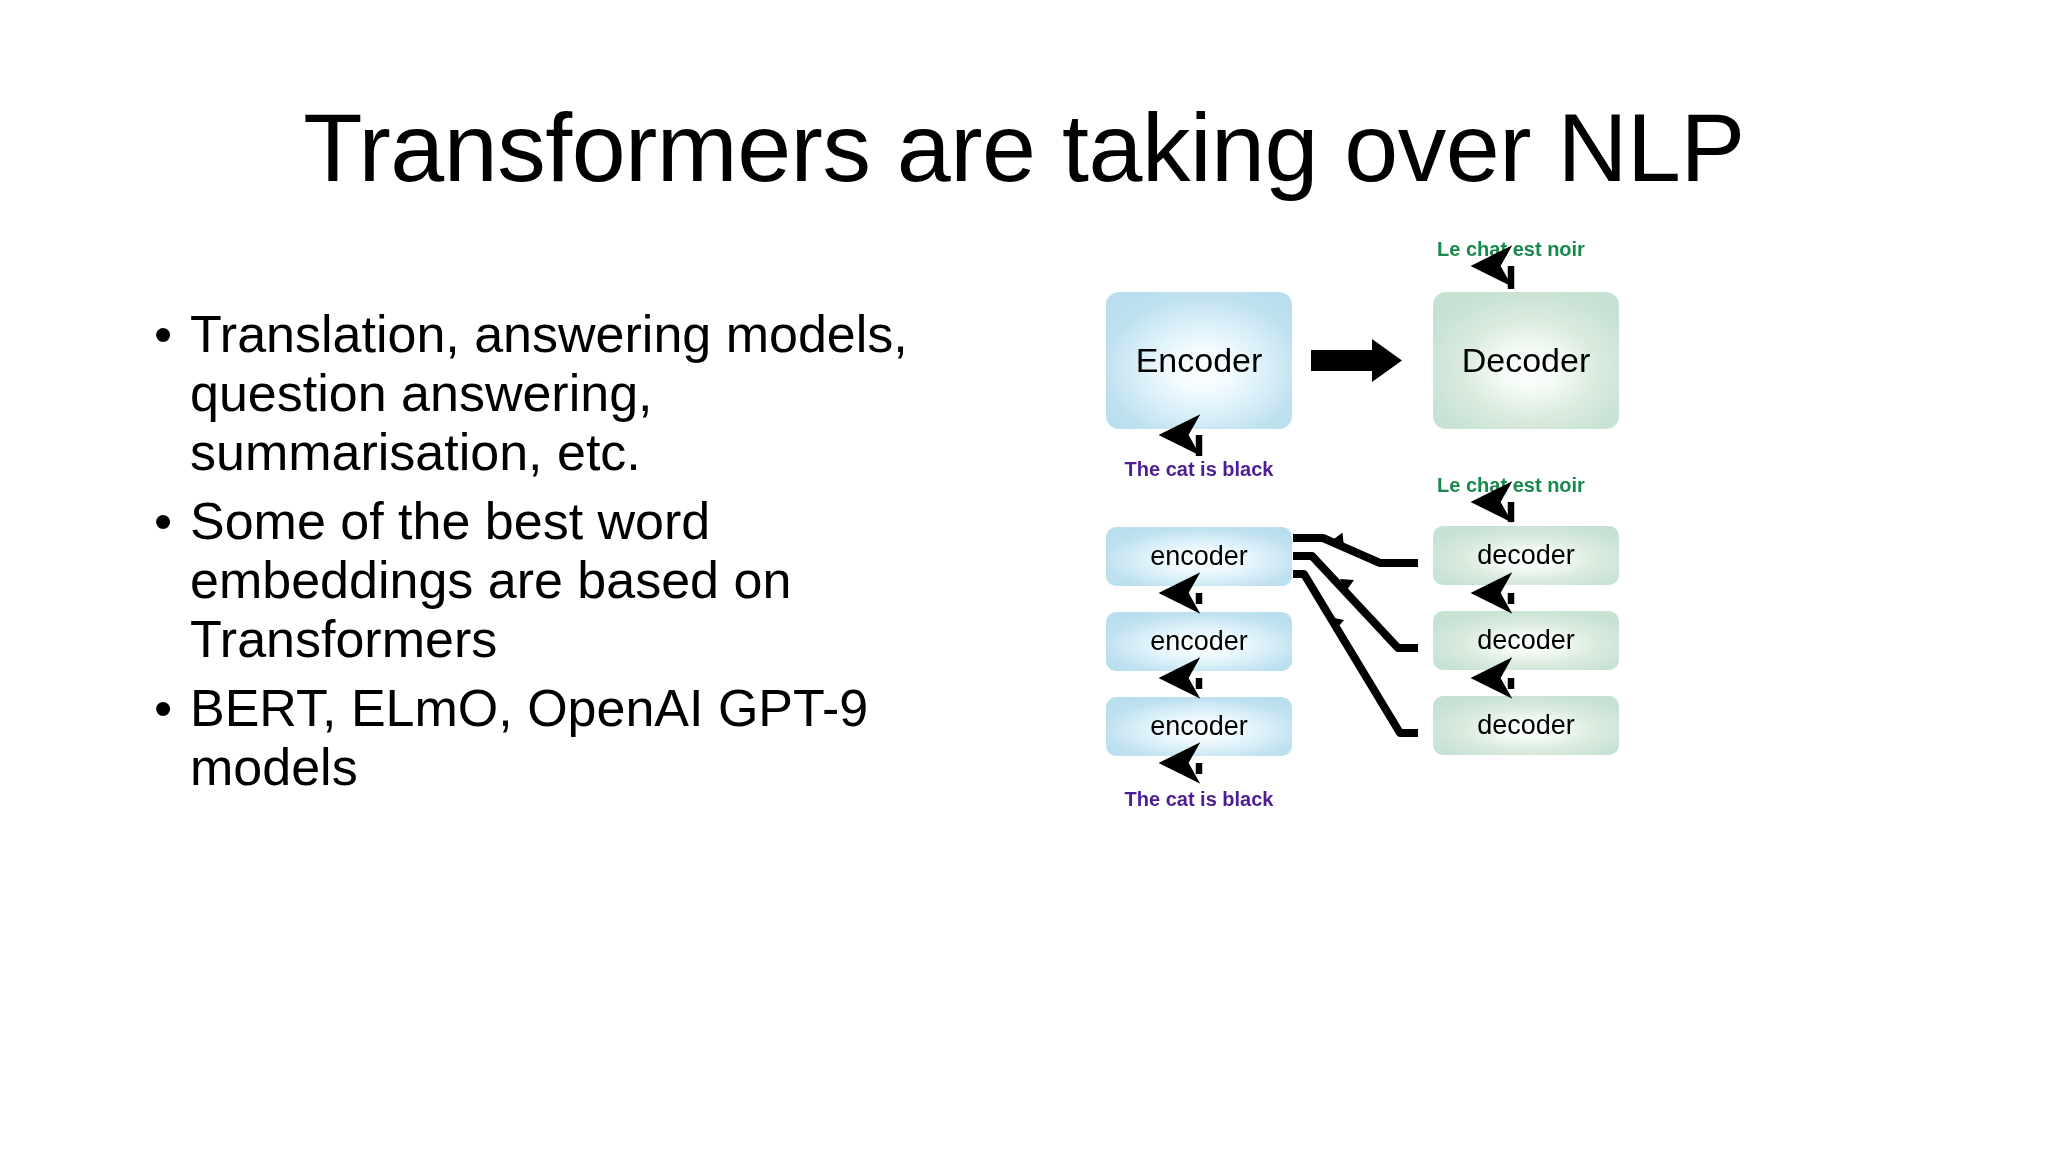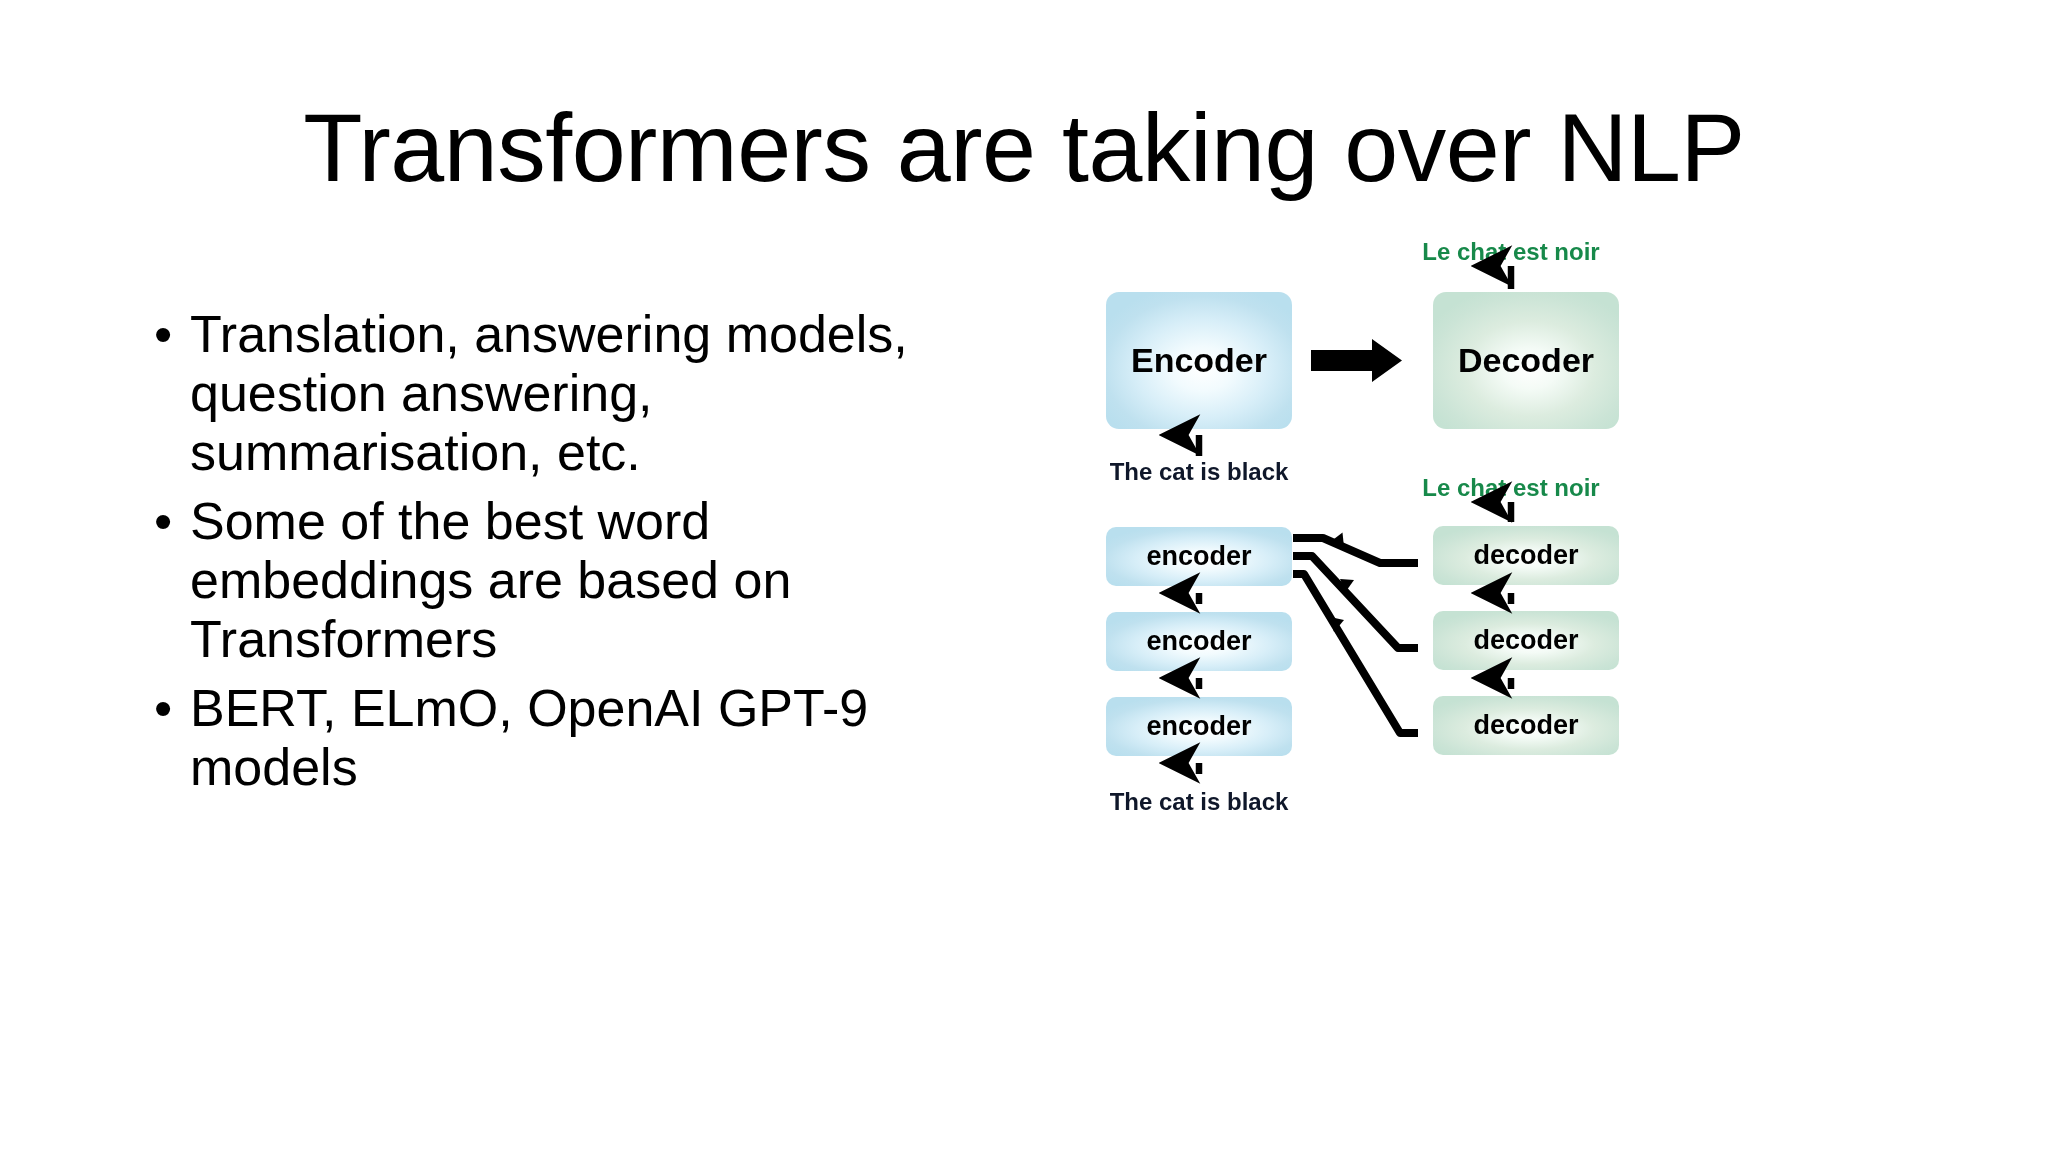--- a/index.html
+++ b/index.html
@@ -74,21 +74,21 @@
     height: 830px;
   }
 
   
   .gbox {
     position: absolute;
     display: flex;
     align-items: center;
     justify-content: center;
     color: #000000;
-    font-weight: 700;
+    font-weight: 400;
     text-align: right;
   }
   .gbox.blue {
     background: radial-gradient(ellipse 62% 62% at 52% 56%,
                 #ffffff 0%, #f2fbfe 26%, #d7eef8 58%, #bfe1ef 85%, #b9dfee 100%);
   }
   .gbox.green {
     background: radial-gradient(ellipse 62% 62% at 52% 56%,
                 #ffffff 0%, #f4fbf6 24%, #dcecdf 56%, #cbe4d6 86%, #c5e2d3 100%);
     margin-left: 15px;
@@ -117,26 +117,26 @@
   #box-encoder-1 { left: 26px;  top: 247px; }
   #box-encoder-2 { left: 26px;  top: 332px; }
   #box-encoder-3 { left: 26px;  top: 417px; }
   #box-decoder-1 { left: 338px; top: 246px; }
   #box-decoder-2 { left: 338px; top: 331px; }
   #box-decoder-3 { left: 338px; top: 416px; }
 
   
   .dlabel {
     position: absolute;
-    font-size: 24px;
+    font-size: 20px;
     font-weight: 700;
     white-space: nowrap;
     font-stretch: condensed;
   }
-  .dlabel.blue  { color: #0f172a; }
+  .dlabel.blue  { color: #4c1d95; }
   .dlabel.green { color: #17894a; }
 
   #label-input-top    { left: 21px;  top: 178px; width: 196px; text-align: center; }
   #label-output-top   { left: 330px; top: -42px; width: 202px; text-align: center; }
   #label-output-stack { left: 330px; top: 194px; width: 202px; text-align: center; }
   #label-input-stack  { left: 21px;  top: 508px; width: 196px; text-align: center; }
 
   
   #diagram-svg {
     position: absolute;

